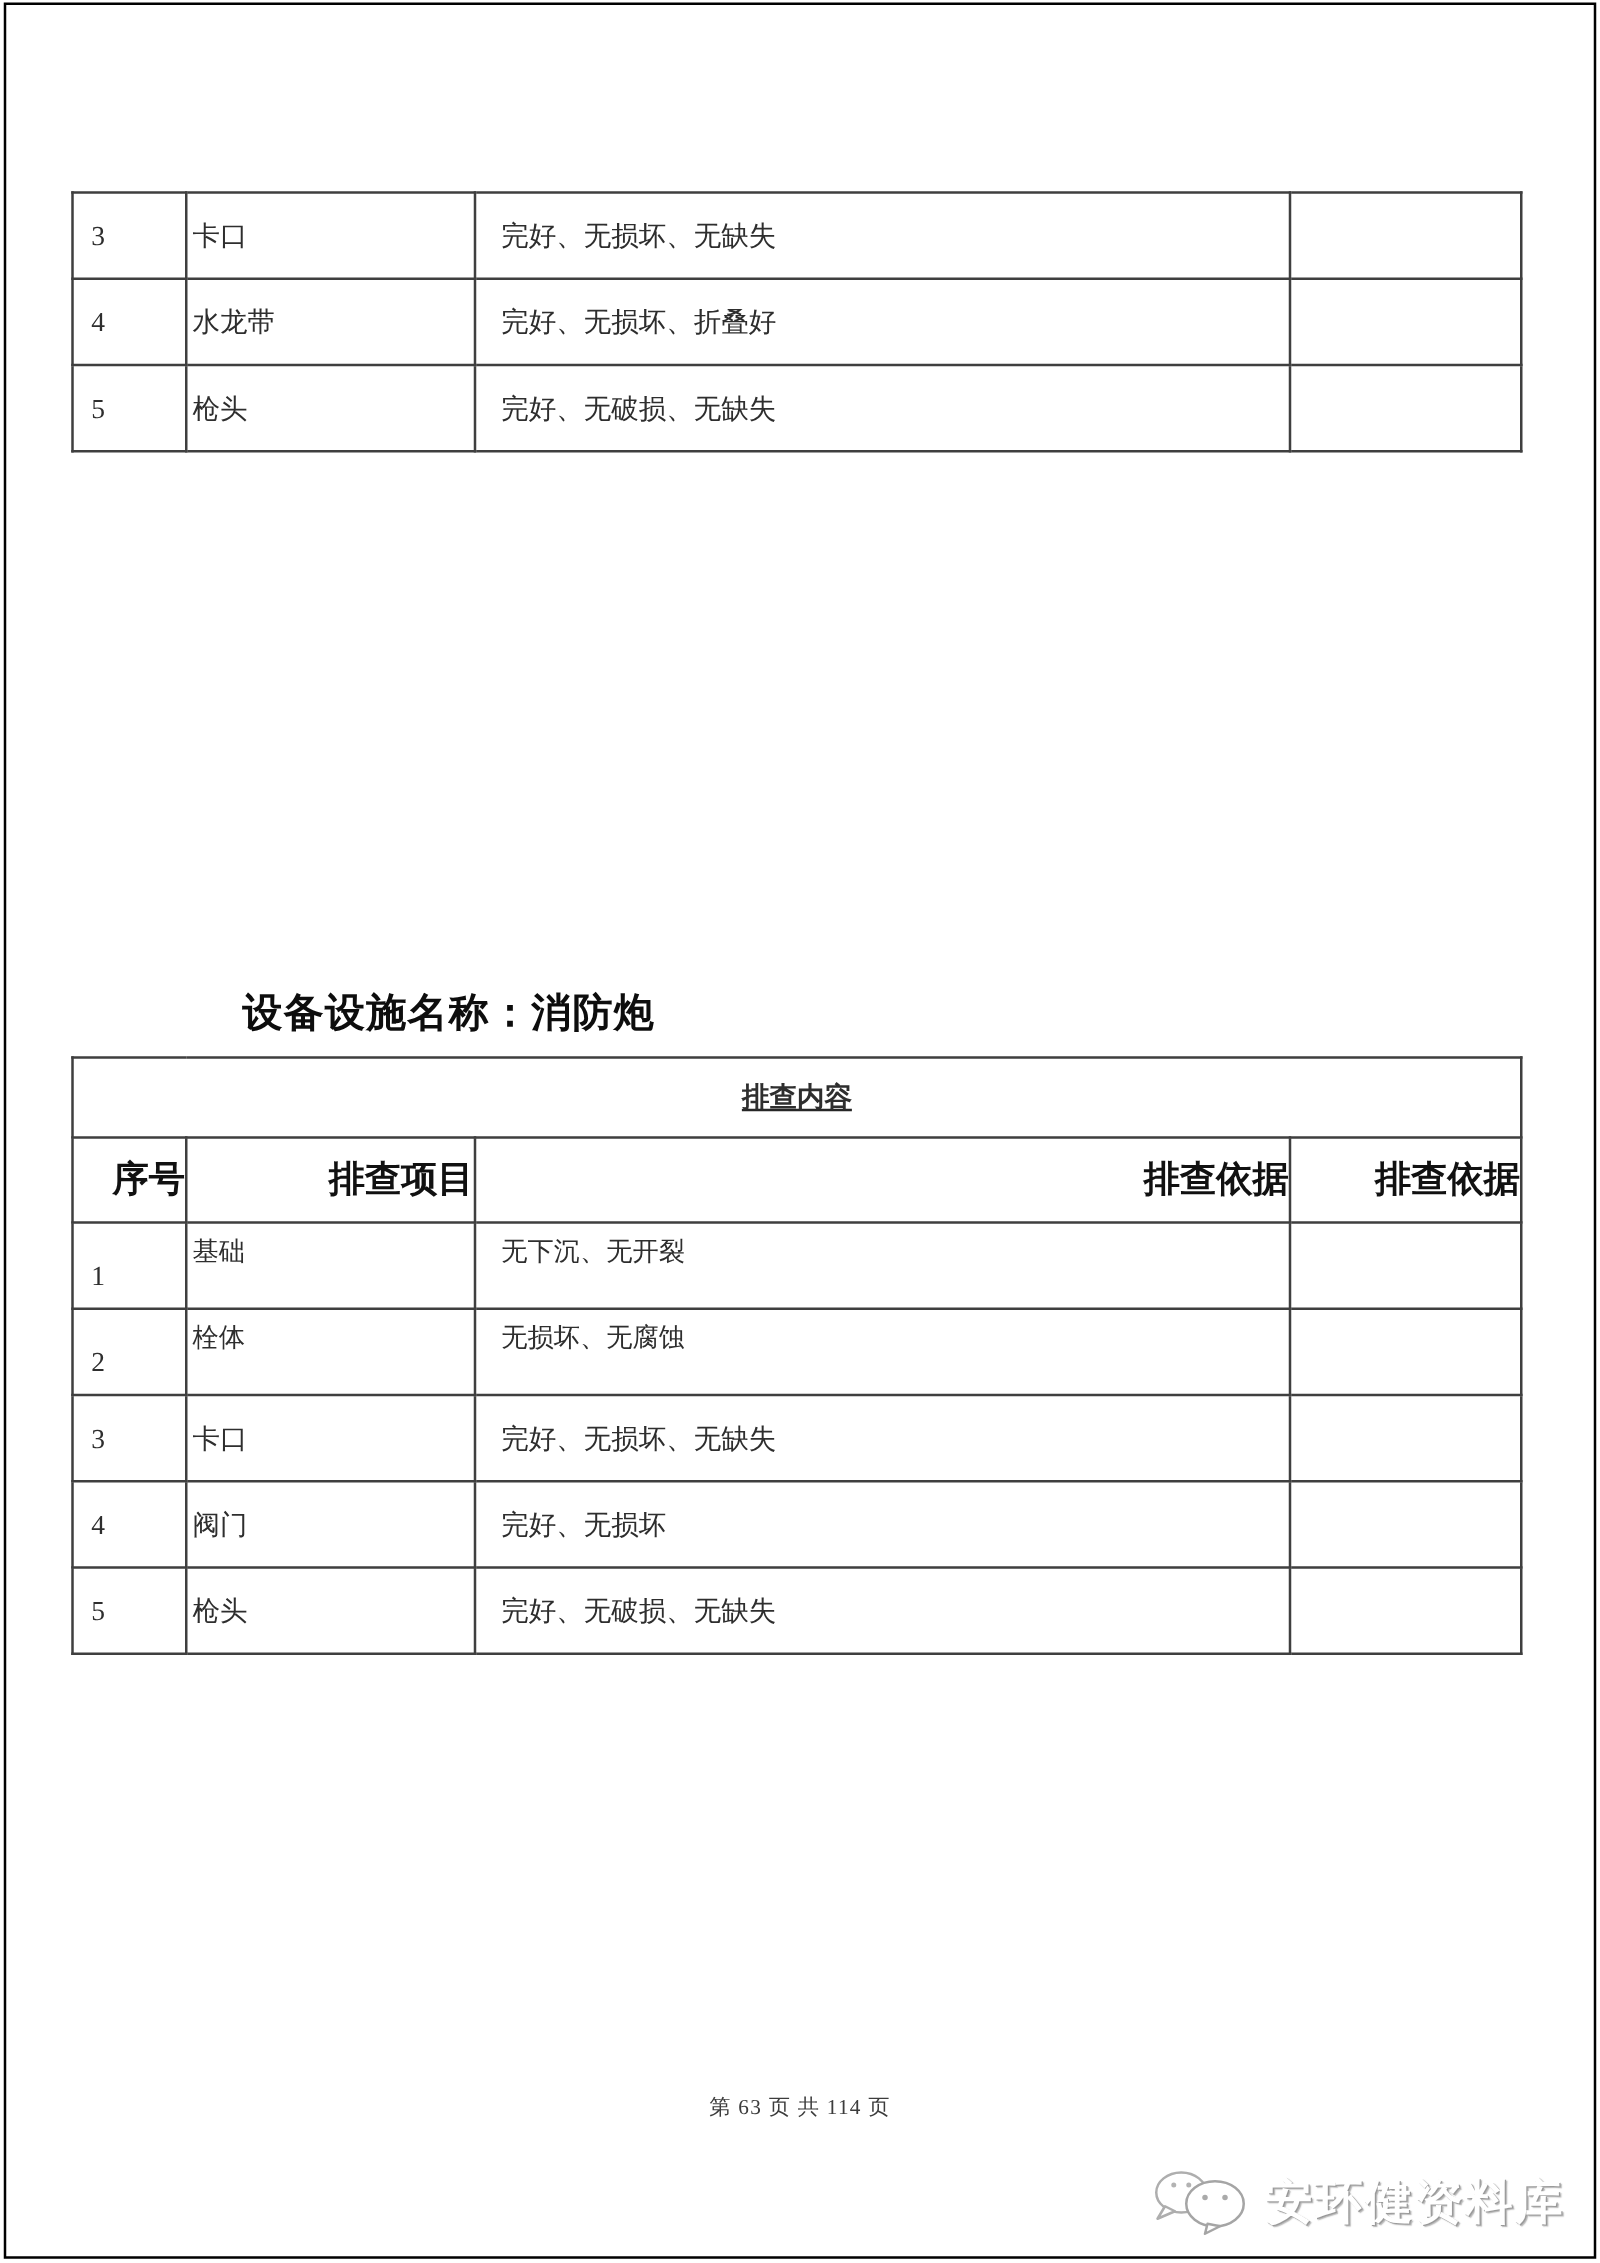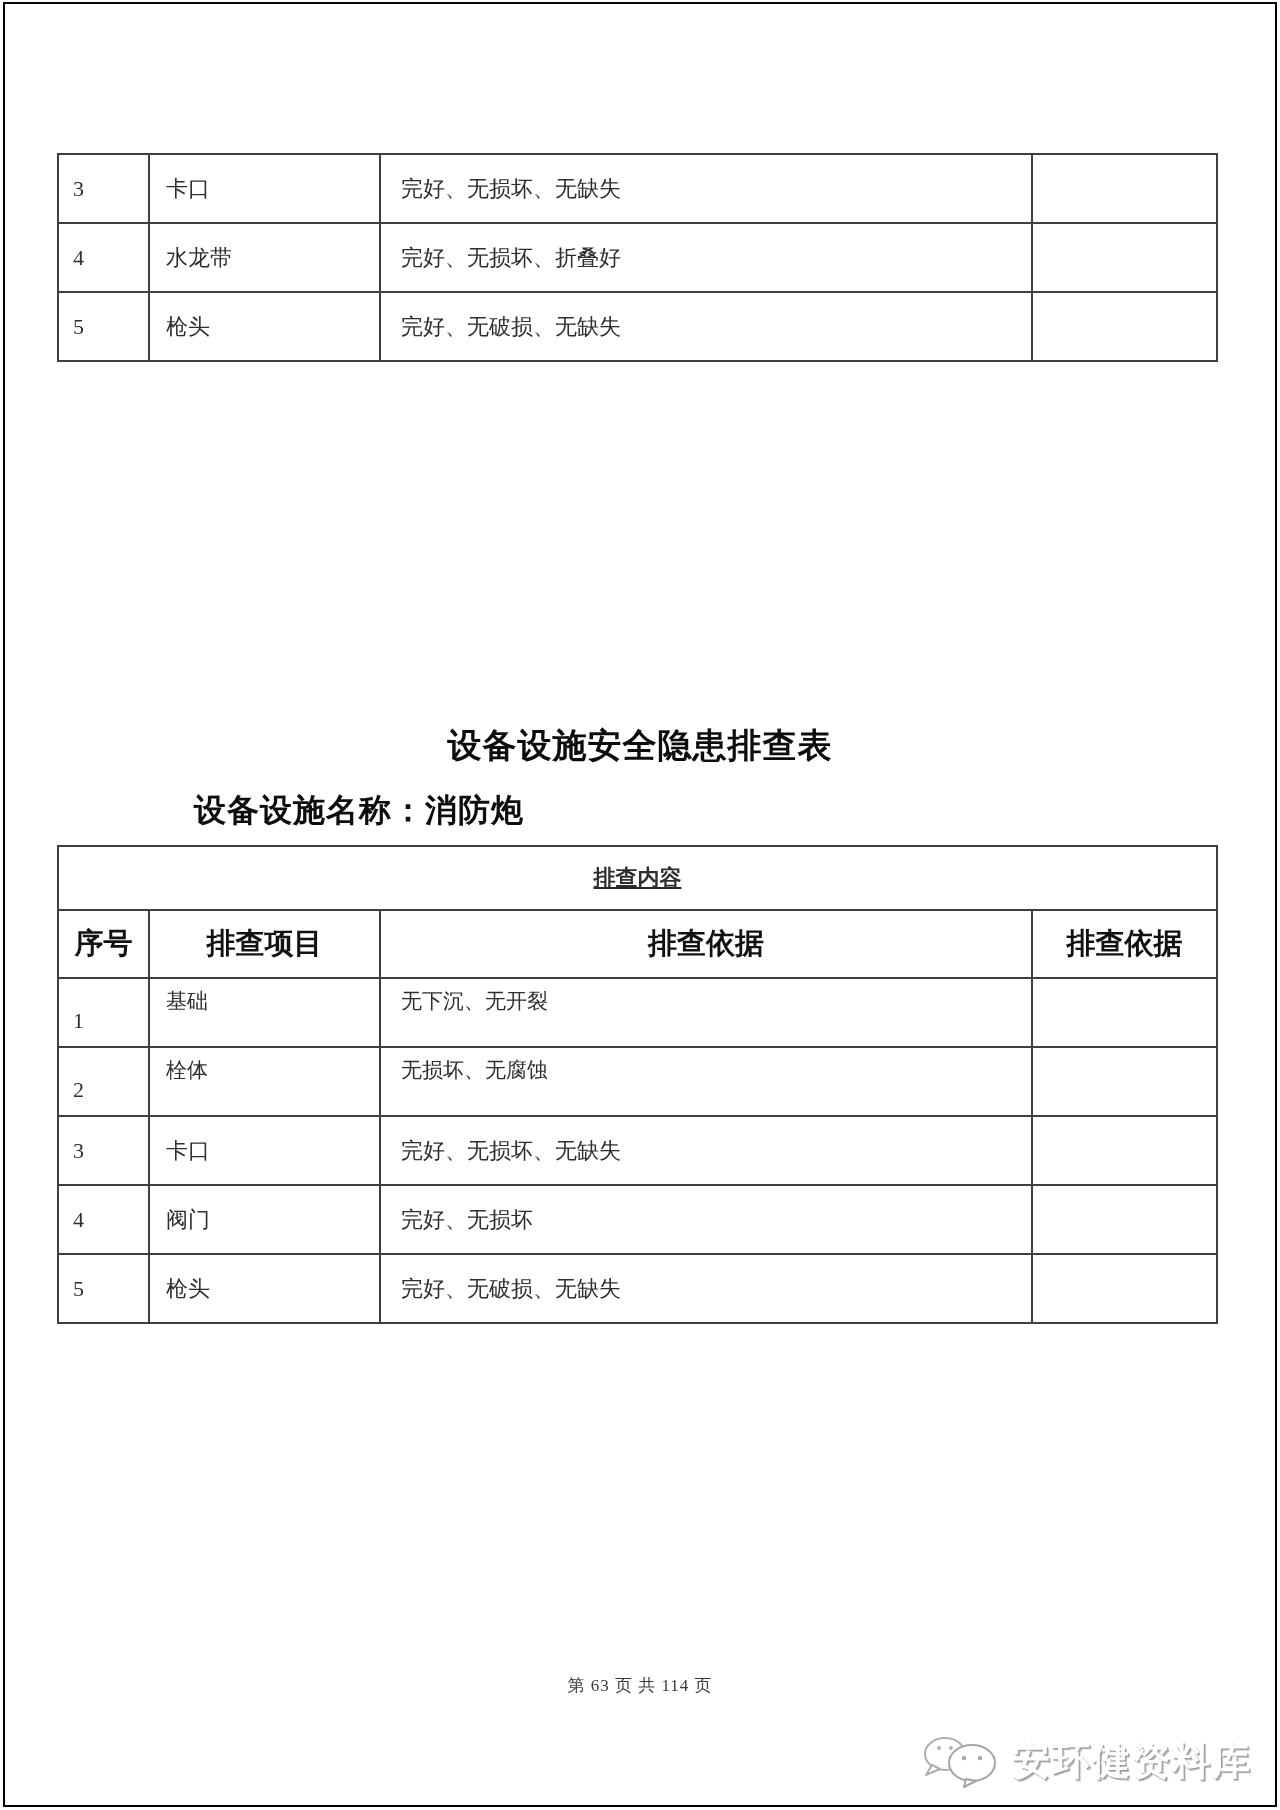--- a/index.html
+++ b/index.html
@@ -29,37 +29,37 @@
     border: 2px solid #3f3f3f;
     font-size: 22px;
     color: #2e2e2e;
     vertical-align: middle;
     overflow: hidden;
   }
   .tbl-top { top: 153px; }
   .tbl-main { top: 845px; }
 
   td.no    { font-size: 27px; padding-left: 14px; color: #222; }
-  td.item  { padding-left: 16px; }
+  td.item  { padding-left: 4px; }
   td.basis { padding-left: 20px; }
   td.status{ }
 
   .tbl-top tr { height: 69px; }
   .tbl-main tr.body-row { height: 69px; }
   .tbl-main tr.section-row { height: 64px; text-decoration: underline; }
   .tbl-main tr.head-row { height: 68px; }
 
   td.section-header {
     text-align: center;
     font-weight: bold;
     font-size: 29px;
     color: #111;
   }
   tr.head-row td {
-    text-align: center;
+    text-align: right;
     font-weight: bold;
     font-size: 29px;
     color: #111;
     padding: 0;
   }
 
   
   tr.va-top td.item, tr.va-top td.basis {
     vertical-align: top;
     padding-top: 8px;
@@ -135,21 +135,20 @@
       </tr>
       <tr>
         <td class="no">5</td>
         <td class="item">枪头</td>
         <td class="basis">完好、无破损、无缺失</td>
         <td class="status"></td>
       </tr>
     </tbody>
   </table>
 
-  <div class="doc-title">设备设施安全隐患排查表</div>
   <div class="doc-subtitle">设备设施名称：消防炮</div>
 
   <table class="tbl tbl-main">
     <colgroup>
       <col style="width:91px">
         <col style="width:231px">
         <col style="width:652px">
         <col style="width:185px">
     </colgroup>
     <tbody>

